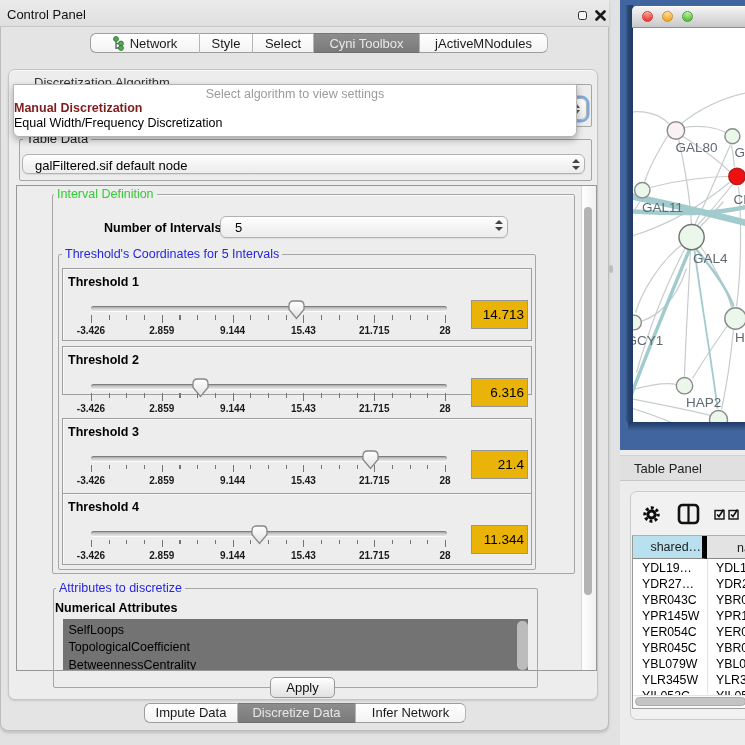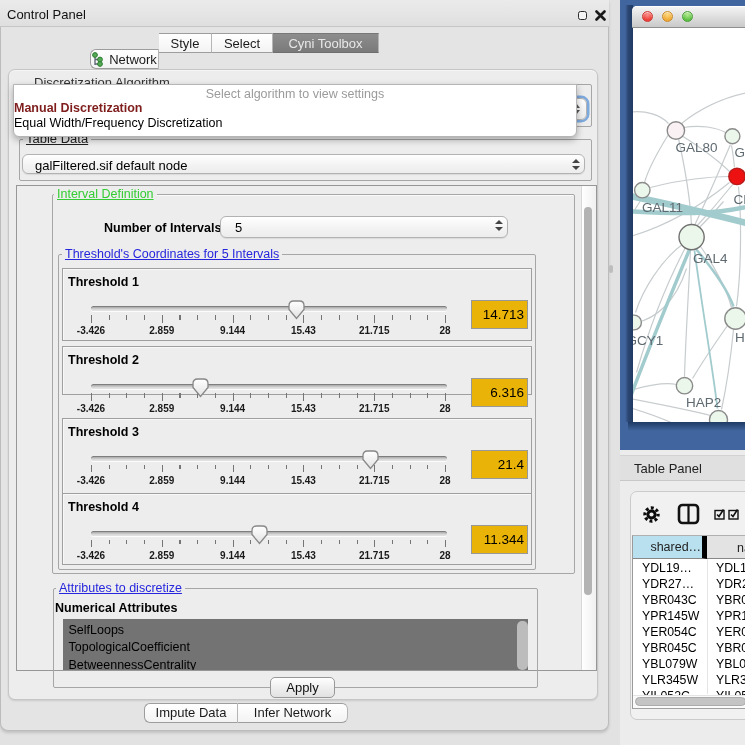--- a/index.html
+++ b/index.html
@@ -1,17 +1,17 @@
 <!DOCTYPE html>
 <html><head><meta charset="utf-8"><style>
 *{margin:0;padding:0;box-sizing:border-box;}
 body{width:745px;height:745px;font-family:"Liberation Sans",sans-serif;background:#e2e2e2;position:relative;overflow:hidden;}
 .abs{position:absolute;}
 .grp{position:absolute;border:1px solid #a6a6a6;border-radius:2px;}
-.gtitle{position:absolute;background:#ededed;padding:0 3px;line-height:12px;text-decoration:underline;}
+.gtitle{position:absolute;background:#ededed;padding:0 3px;line-height:12px;}
 .combo{position:absolute;background:linear-gradient(#ffffff,#f2f2f2 60%,#ededed);border:1px solid #b2b2b2;border-radius:6px;box-shadow:0 1px 1px rgba(0,0,0,0.08);}
 .arr{position:absolute;width:0;height:0;}
 .tabrow{position:absolute;display:flex;}
 .tab{height:20px;background:linear-gradient(#ffffff,#f3f3f3);border-top:1px solid #9d9d9d;border-bottom:1px solid #9d9d9d;border-right:1px solid #b5b5b5;font-size:13px;color:#1a1a1a;display:flex;align-items:center;justify-content:center;white-space:nowrap;}
 .tab.first{border-left:1px solid #9d9d9d;border-radius:6px 0 0 6px;}
 .tab.last{border-radius:0 6px 6px 0;}
 .tab.sel{background:linear-gradient(#8d8d8d,#7a7a7a);color:#e8e8e8;border-top:1px solid #777;border-bottom:1px solid #6e6e6e;}
 .tbox{position:absolute;left:62px;width:470px;height:73px;border:1px solid #9f9f9f;background:#ededed;box-shadow:inset 0 1px 0 #f8f8f8, inset 1px 0 0 #f8f8f8;}
 .tlab{position:absolute;left:5px;top:6px;font-size:12.5px;font-weight:bold;color:#000;}
 .track{position:absolute;left:28px;width:356px;height:5px;border-radius:3px;background:linear-gradient(#a8a8a8,#d8d8d8 60%,#e4e4e4);border-top:1px solid #7e7e7e;box-shadow:0 1px 0 rgba(255,255,255,0.8);}
@@ -22,29 +22,30 @@
 </style></head><body>
 
 <div class="abs" style="left:0;top:0;width:609px;height:731px;background:#e4e4e4;border:1px solid #bcbcbc;border-top:none;border-radius:0 0 8px 8px;box-shadow:0 2px 3px rgba(0,0,0,0.15);"></div>
 <div class="abs" style="left:0;top:0;width:609px;height:27px;background:linear-gradient(#ebebeb,#dfdfdf);border-bottom:1px solid #c6c6c6;"></div>
 <div class="abs" style="left:7px;top:7px;font-size:13px;color:#111;">Control Panel</div>
 <div class="abs" style="left:578px;top:11px;width:9px;height:9px;border:1.6px solid #2a2a2a;border-radius:2.5px;background:#f4f4f4;"></div>
 <svg style="left:595px;top:10px;" width="11" height="11" viewBox="0 0 11 11">
     <path d="M1.5,1.5 L9.5,9.5 M9.5,1.5 L1.5,9.5" stroke="#1a1a1a" stroke-width="2.6" stroke-linecap="round"></path>
   </svg>
 <div class="tabrow" style="left:90px;top:33px;">
-<div class="tab first" style="width:69px;margin-top:16px;"><svg width="13" height="15" viewBox="0 0 13 15" style="position:static;margin-right:4px;">
+<div class="tab first" style="width:110px;"><svg width="13" height="15" viewBox="0 0 13 15" style="position:static;margin-right:4px;">
         <path d="M3,4 L3,13 M3,7.5 L6,7.5 M3,12 L6,12" stroke="#5a6472" stroke-width="1.3" fill="none"></path>
         <circle cx="3" cy="3" r="2.4" fill="#55ab55" stroke="#2e7d32" stroke-width="1"></circle>
         <circle cx="8" cy="7.5" r="2.4" fill="#55ab55" stroke="#2e7d32" stroke-width="1"></circle>
         <circle cx="8" cy="12" r="2.4" fill="#55ab55" stroke="#2e7d32" stroke-width="1"></circle>
       </svg>Network</div>
 <div class="tab" style="width:53px;">Style</div>
 <div class="tab" style="width:61px;">Select</div>
 <div class="tab sel" style="width:106px;">Cyni Toolbox</div>
+<div class="tab last" style="width:128px;">jActiveMNodules</div>
 </div>
 <div class="abs" style="left:8px;top:69px;width:590px;height:631px;background:#ededed;border:1px solid #c6c6c6;border-radius:7px;box-shadow:inset 0 1px 0 #f6f6f6,0 1px 2px rgba(0,0,0,0.12);"></div>
 <div class="abs" style="left:34px;top:75px;font-size:13px;color:#333;">Discretization Algorithm</div>
 <div class="grp" style="left:19px;top:84px;width:573px;height:43px;"></div>
 <div class="combo" style="left:25px;top:98px;width:562px;height:22px;box-shadow:0 0 0 2.5px rgba(105,156,217,0.85);"></div>
 <div class="arr" style="left:572px;top:103px;border-left:4px solid transparent;border-right:4px solid transparent;border-bottom:5px solid #555;"></div>
 <div class="arr" style="left:572px;top:110px;border-left:4px solid transparent;border-right:4px solid transparent;border-top:5px solid #555;"></div>
 <div class="grp" style="left:19px;top:139px;width:573px;height:42px;"></div>
 <div class="gtitle" style="left:23px;top:133px;font-size:13px;color:#222;">Table Data</div>
 <div class="combo" style="left:22px;top:154px;width:563px;height:20px;"></div>
@@ -158,20 +159,21 @@
 <div class="grp" style="left:53px;top:588px;width:485px;height:100px;"></div>
 <div class="gtitle" style="left:56px;top:582px;font-size:12.5px;color:#2626dd;">Attributes to discretize</div>
 <div class="abs" style="left:55px;top:601px;font-size:12.5px;font-weight:bold;color:#000;">Numerical Attributes</div>
 <div class="abs" style="left:63px;top:619px;width:465px;height:51px;background:#737373;overflow:hidden;">
     <div class="lrow" style="padding-left:5.5px;padding-top:3px;">SelfLoops<br>TopologicalCoefficient<br>BetweennessCentrality<br></div>
   </div>
 <div class="abs" style="left:516.5px;top:621px;width:11px;height:49px;background:#bcbcbc;border-radius:5px;"></div>
 <div class="abs" style="left:270px;top:676.5px;width:65px;height:21.5px;background:linear-gradient(#ffffff,#efefef 50%,#e2e2e2);border:1px solid #989898;border-radius:5px;font-size:13px;color:#111;text-align:center;line-height:20px;">Apply</div>
 <div class="tabrow" style="left:144px;top:702.5px;">
 <div class="tab first" style="width:94px;">Impute Data</div>
+<div class="tab sel" style="width:118px;">Discretize Data</div>
 <div class="tab last" style="width:110px;">Infer Network</div>
 </div>
 <div class="abs" style="left:609px;top:265px;width:4px;height:8px;background:#bdbdbd;border-radius:2px;"></div>
 <div class="abs" style="left:620px;top:0;width:125px;height:450px;background:#41669f;"></div>
 <div class="abs" style="left:625px;top:5px;width:7.5px;height:417px;background:linear-gradient(90deg,#41669f,#2b4672 40%,#203a63);"></div>
 <div class="abs" style="left:628px;top:421.5px;width:117px;height:9px;background:linear-gradient(#1f3a64,#41669f);"></div>
 <div class="abs" style="left:631.5px;top:5.5px;width:113.5px;height:22px;background:linear-gradient(#f6f6f6,#c9c9c9);border-radius:5px 0 0 0;border-bottom:1px solid #8f8f8f;box-shadow:inset 0 1px 0 #ffffff;"></div>
 <div class="abs" style="left:641.5px;top:11.2px;width:11px;height:11px;border-radius:50%;background:radial-gradient(circle at 50% 30%,#f9918c,#ee3d36 70%);border:1px solid #c93a32;box-shadow:inset 0 1px 1px rgba(255,255,255,0.7);"></div>
 <div class="abs" style="left:661.5px;top:11.2px;width:11px;height:11px;border-radius:50%;background:radial-gradient(circle at 50% 30%,#fdd97e,#f0a835 70%);border:1px solid #c98d2c;box-shadow:inset 0 1px 1px rgba(255,255,255,0.7);"></div>
 <div class="abs" style="left:681.5px;top:11.2px;width:11px;height:11px;border-radius:50%;background:radial-gradient(circle at 50% 30%,#b4eb8e,#5bc043 70%);border:1px solid #4a9e38;box-shadow:inset 0 1px 1px rgba(255,255,255,0.7);"></div>

